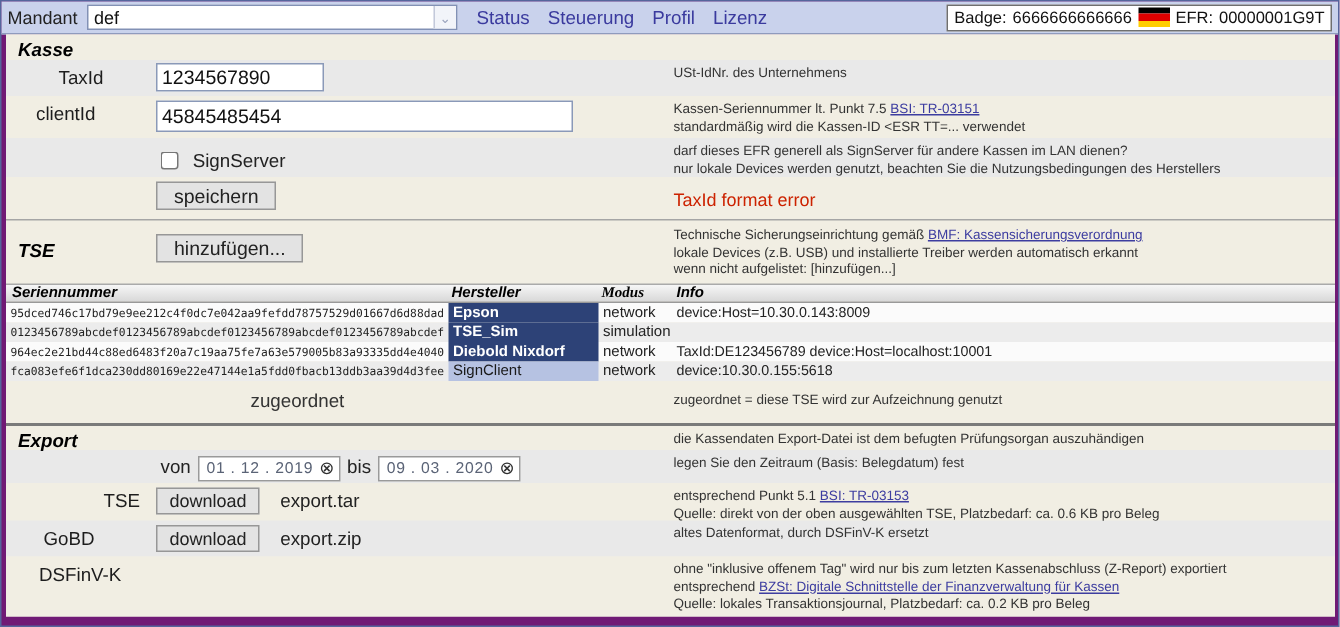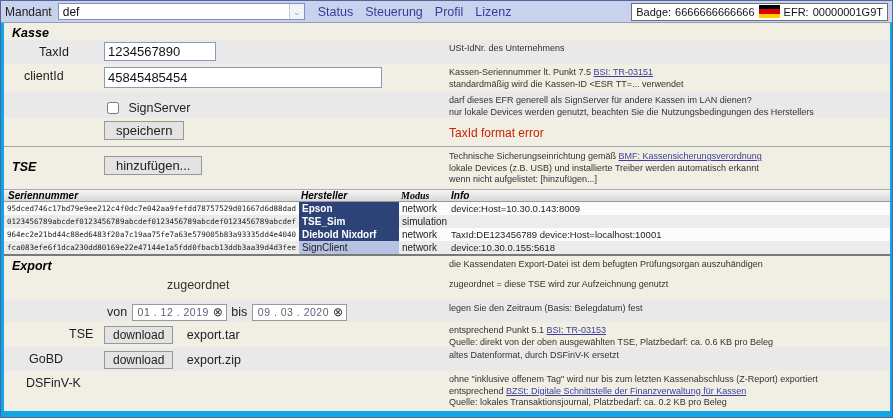--- a/index.html
+++ b/index.html
@@ -7,21 +7,21 @@
   body {
     width:893px; height:418px;
     background:#b9c6ea;
     font-family:"Liberation Sans", sans-serif;
     color:#1a1a1a;
     overflow:hidden;
   }
   .window {
     width:893px; height:418px;
     border:1px solid #55659c;
-    background:#0ea5e9;
+    background:#701a75;
   }
   
   .topbar {
     height:22px; background:#c9d2ec;
     border-bottom:1px solid #8f9bbd;
     display:flex; align-items:center;
     padding:0 4px; font-size:12px;
   }
   .mandant-label { color:#222; margin-right:6px; }
   .select-box {
@@ -249,31 +249,31 @@
       <div class="cell-modus">network</div>
       <div class="cell-info">TaxId:DE123456789 device:Host=localhost:10001</div>
     </div>
     <div class="tbl-row r-odd">
       <div class="cell-serial">fca083efe6f1dca230dd80169e22e47144e1a5fdd0fbacb13ddb3aa39d4d3fee</div>
       <div class="cell-herst herst-light">SignClient</div>
       <div class="cell-modus">network</div>
       <div class="cell-info">device:10.30.0.155:5618</div>
     </div>
 
+    <div class="frow band-beige row-zuord">
+      <div class="zuord-text" style="width:443px;">zugeordnet</div>
+      <div class="col-info" style="padding-top:7px;">
+        <div class="iline">zugeordnet = diese TSE wird zur Aufzeichnung genutzt</div>
+      </div>
+    </div>
+
     <div class="frow band-beige row-export">
       <div class="sec-title" style="width:443px;">Export</div>
       <div class="col-info" style="padding-top:3px;">
         <div class="iline">die Kassendaten Export-Datei ist dem befugten Prüfungsorgan auszuhändigen</div>
-      </div>
-    </div>
-
-    <div class="frow band-beige row-zuord">
-      <div class="zuord-text" style="width:443px;">zugeordnet</div>
-      <div class="col-info" style="padding-top:7px;">
-        <div class="iline">zugeordnet = diese TSE wird zur Aufzeichnung genutzt</div>
       </div>
     </div>
 
     <div class="frow band-gray row-dates">
       <div class="col-ctrl" style="width:443px;padding-top:2px;padding-left:103px;">
         <span class="vonbis">von</span>
         <span class="datebox">
           <span>01 . 12 . 2019</span>
           <span class="clear-x">⊗</span>
         </span>

